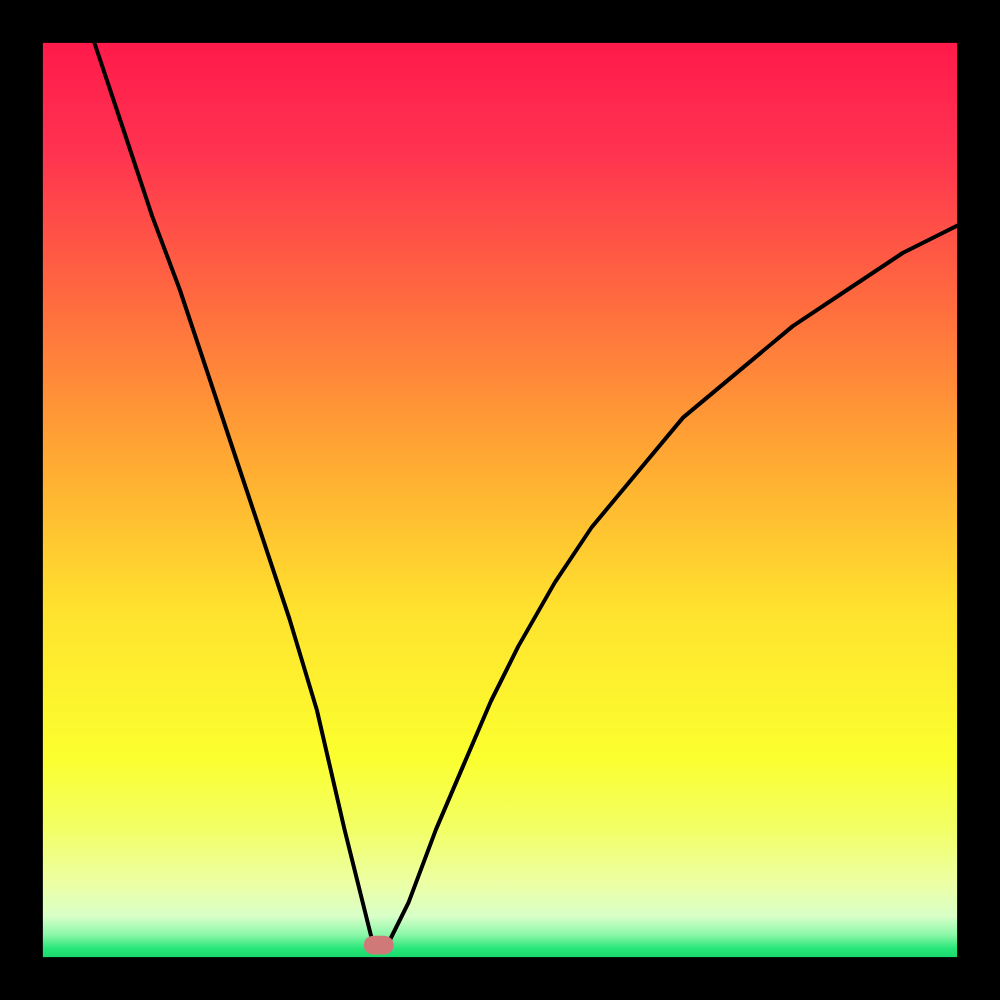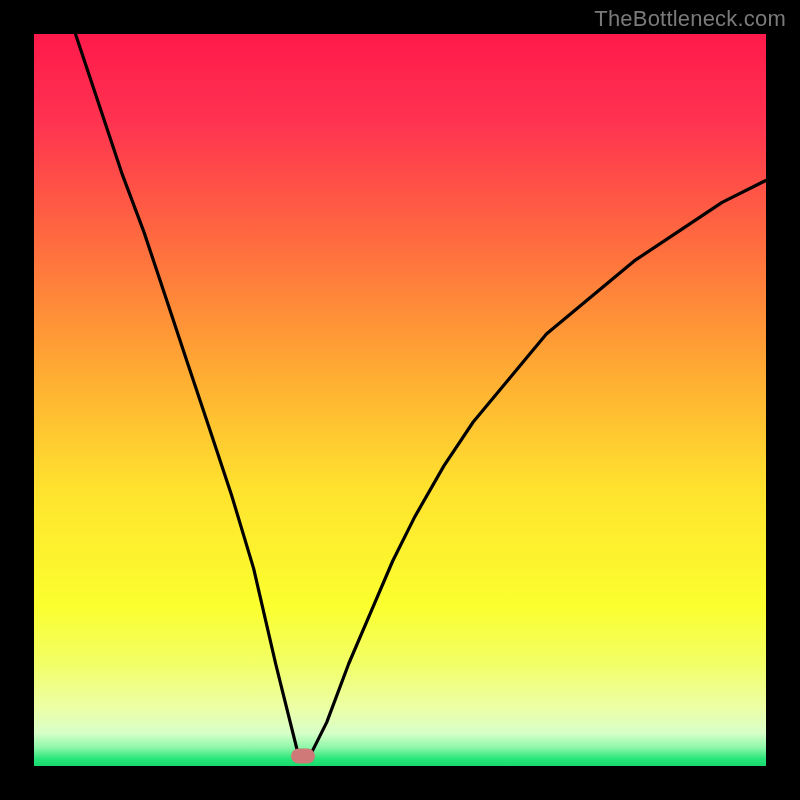--- a/index.html
+++ b/index.html
@@ -85,14 +85,13 @@
       <rect x="0" y="0" width="732" height="732" fill="url(#bg)"></rect>
     </svg>
 
     <svg class="curve" viewBox="0 0 732 732" preserveAspectRatio="none">
       <path id="curve-path" fill="none" stroke="#000" stroke-width="3.2" stroke-linecap="round" stroke-linejoin="round" d="M0.0 -131.8 L22.0 -58.6 L43.9 7.3 L65.9 73.2 L87.8 139.1 L109.8 197.6 L131.8 263.5 L153.7 329.4 L175.7 395.3 L197.6 461.2 L219.6 534.4 L241.6 629.5 L248.9 658.8 L256.2 688.1 L263.5 717.4 L270.8 724.7 L278.2 717.4 L292.8 688.1 L314.8 629.5 L336.7 578.3 L358.7 527.0 L380.6 483.1 L409.9 431.9 L439.2 388.0 L475.8 344.0 L512.4 300.1 L556.3 263.5 L600.2 226.9 L644.2 197.6 L688.1 168.4 L732.0 146.4"></path>
     </svg>
 
     <div class="marker" style="left: 269px; top: 722px; background: rgb(207, 122, 120);"></div>
   </div>
 
-  <div class="watermark">TheBottleneck.com</div>
 </div>
 
 </body></html>

